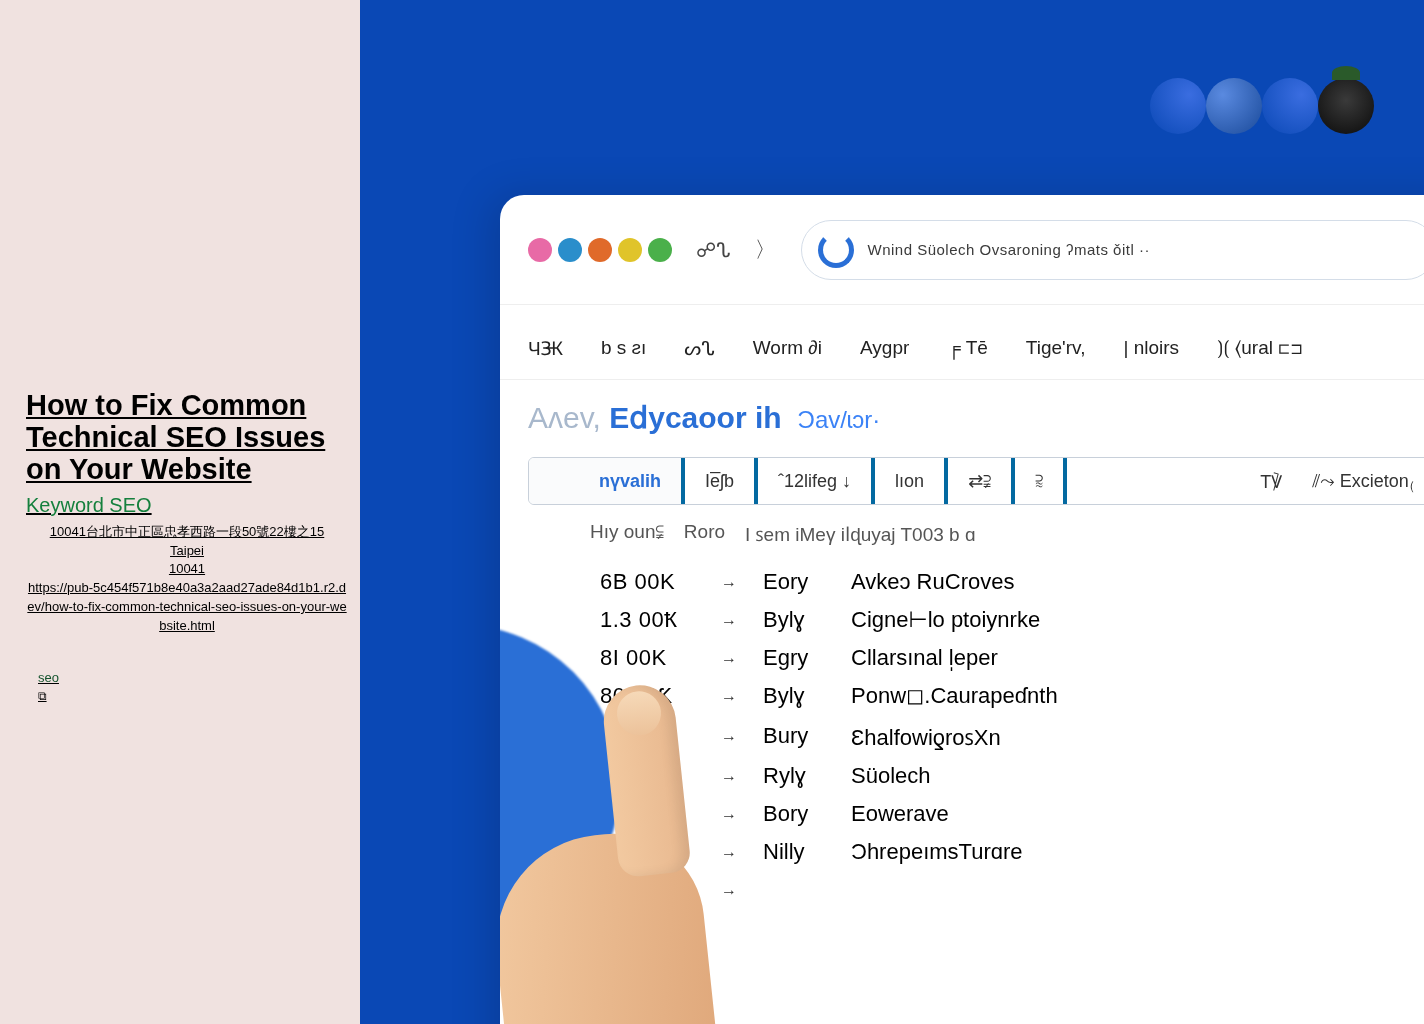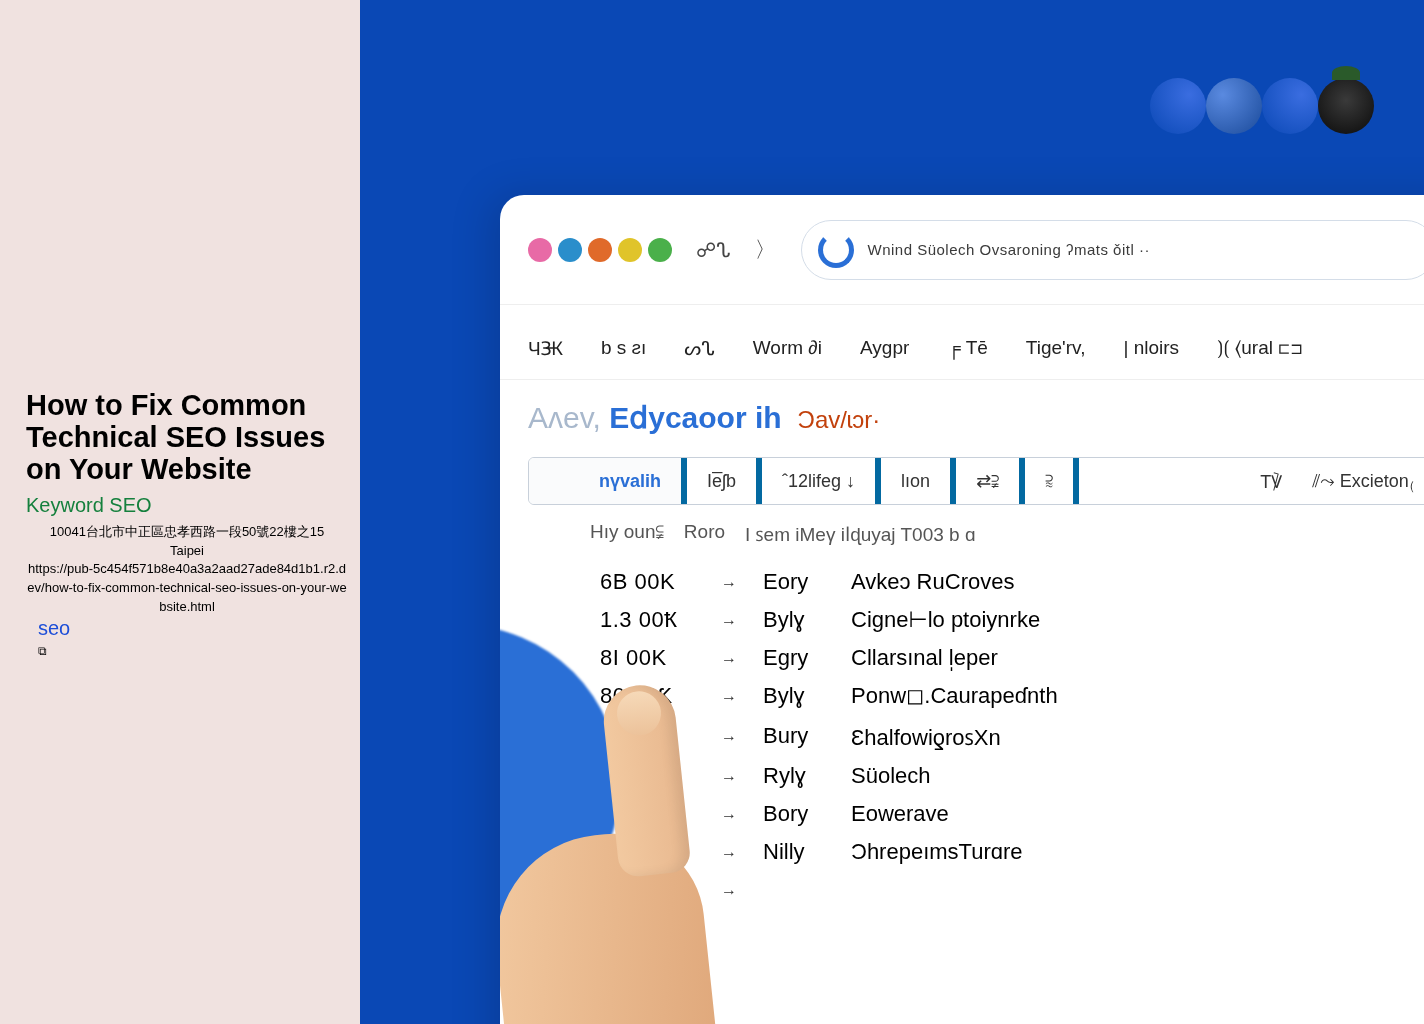--- a/index.html
+++ b/index.html
@@ -16,20 +16,21 @@
       height: 100%;
       background: #f0e2e0;
       padding: 0 26px;
       position: relative;
     }
     .left-content {
       position: absolute;
       top: 390px;
       left: 26px;
       right: 12px;
+      text-decoration: underline;
     }
     .page-title {
       font-size: 29px;
       font-weight: 700;
       line-height: 1.1;
       color: #000;
       margin-bottom: 8px;
     }
     .subtitle {
       font-size: 20px;
@@ -38,23 +39,24 @@
       margin-bottom: 6px;
     }
     .meta-line {
       font-size: 13px;
       line-height: 1.45;
       color: #000;
       word-break: break-all;
       text-align: center;
     }
     .seo-text {
+      margin-top: 34px;
       margin-left: 12px;
-      font-size: 20px;
-      color: #1d4ed8;
+      font-size: 13px;
+      color: #14532d;
     }
     .small-icon {
       margin-left: 12px;
       margin-top: 4px;
       font-size: 12px;
       color: #000;
     }
     .right-area {
       flex: 1;
       height: 100%;
@@ -129,30 +131,30 @@
       border-bottom:1px solid #eee;
       font-size:19px; color:#222;
     }
     .tab-item { display:flex; align-items:center; gap:4px; cursor:pointer; }
     .subhead-row {
       display:flex; align-items:baseline; gap:16px;
       padding: 20px 28px 10px 28px;
     }
     .subhead-main { font-size:30px; font-weight:600; color:#2a6fd6;text-align:center; }
     .subhead-main .ghost { color:#a8b8cc; font-weight:400; }
-    .subhead-after { font-size:24px; color:#c2410c; }
+    .subhead-after { font-size:24px; color:#3b82f6; }
     .filter-row {
       display:flex; align-items:center;
       margin: 12px 28px 0 28px;
       border:1px solid #c8d0da; border-radius:6px;
       height:48px; overflow:hidden;
     }
     .filter-cell {
       padding: 0 20px; height:100%; display:flex; align-items:center;
-      border-right:6px solid #0369a1; font-size:18px; color:#333;
+      border-right:4px solid #0369a1; font-size:18px; color:#333;
       gap:6px;
     }
     .filter-cell.first { padding-left:70px; color:#2a6fd6; font-weight:600; background:#fafbfc;}
     .filter-cell.last { border-right:none; flex:1; justify-content:flex-end; gap:30px;}
     .desc-line {
       padding: 16px 28px 10px 90px; font-size:19px; color:#555;
       display:flex; gap:20px;
     }
     .desc-line span:first-child { font-weight:500; }
     .data-rows { padding: 6px 28px 0 100px; }
@@ -197,20 +199,21 @@
   </style>
 </head>
 <body>
 
 <div class="left-panel">
   <div class="left-content">
     <h1 class="page-title">How to Fix Common Technical SEO Issues on Your Website</h1>
     <div class="subtitle">Keyword SEO</div>
     <div class="meta-line">10041台北市中正區忠孝西路一段50號22樓之15</div>
     <div class="meta-line">Taipei</div>
+    <div class="meta-line">10041</div>
     <div class="meta-line">https://pub-5c454f571b8e40a3a2aad27ade84d1b1.r2.dev/how-to-fix-common-technical-seo-issues-on-your-website.html</div>
     <div class="seo-text">seo</div>
     <div class="small-icon">⧉</div>
   </div>
 </div>
 
 <div class="right-area">
   <div class="logo-row">
     <div class="logo-circle c1"></div>
     <div class="logo-circle c2"></div>

